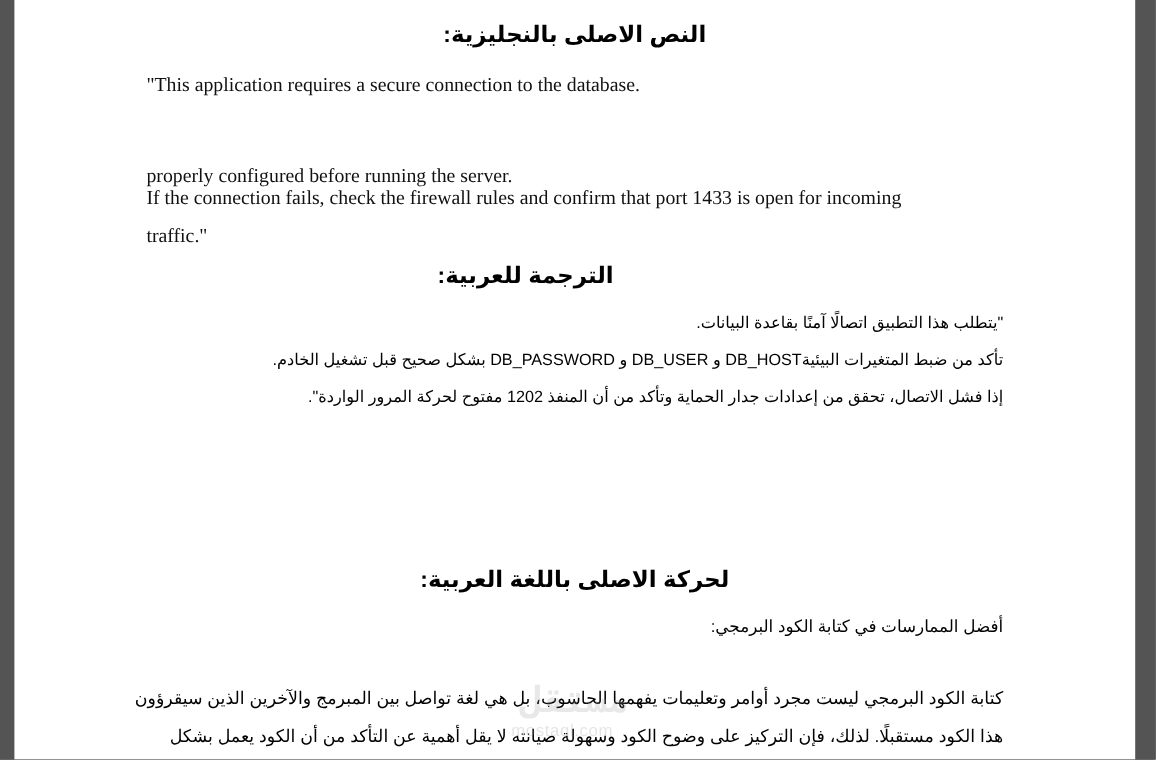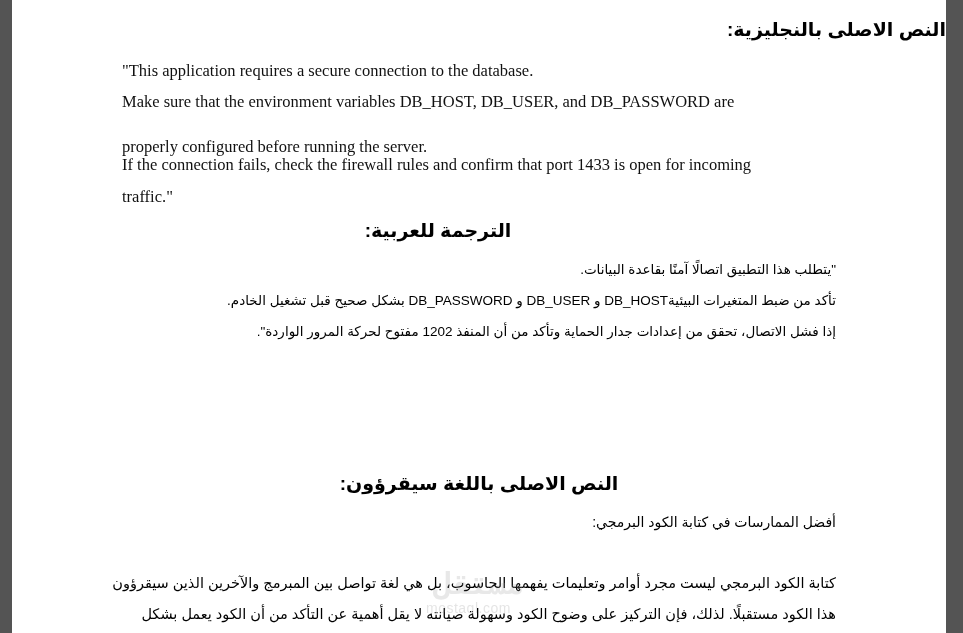--- a/index.html
+++ b/index.html
@@ -80,35 +80,34 @@
       color: #999;
       direction: rtl;
     }
   </style>
 </head>
 <body>
 
 <div class="viewer">
   <div class="page">
 
-    <div class="heading" style="left:0;width:934px;direction:rtl;top:18px;">النص الاصلى بالنجليزية:</div>
+    <div class="heading" style="left:0;width:934px;text-align:center;direction:rtl;top:18px;">النص الاصلى بالنجليزية:</div>
 
     <div class="en-line" style="top:61px;">"This application requires a secure connection to the database.</div>
-    <div class="en-line" style="top:92px;">Make sure that the environment variables DB_HOST, DB_USER, and DB_PASSWORD are</div>
     <div class="en-line" style="top:137px;">properly configured before running the server.</div>
     <div class="en-line" style="top:155px;">If the connection fails, check the firewall rules and confirm that port 1433 is open for incoming</div>
     <div class="en-line" style="top:187px;">traffic."</div>
 
     <div class="heading" style="left:0;width:852px;text-align:center;top:219px;">الترجمة للعربية:</div>
 
     <div class="ar-line" style="top:261px;">"يتطلب هذا التطبيق اتصالًا آمنًا بقاعدة البيانات.</div>
     <div class="ar-line" style="top:292px;">تأكد من ضبط المتغيرات البيئيةDB_HOST و DB_USER و DB_PASSWORD بشكل صحيح قبل تشغيل الخادم.</div>
     <div class="ar-line" style="top:323px;">إذا فشل الاتصال، تحقق من إعدادات جدار الحماية وتأكد من أن المنفذ  1202 مفتوح لحركة المرور الواردة".</div>
 
-    <div class="heading" style="left:0;width:934px;text-align:center;top:472px;">النص الاصلى باللغة سيقرؤون:</div>
+    <div class="heading" style="left:0;width:934px;text-align:center;top:472px;">لحركة الاصلى باللغة العربية:</div>
 
     <div class="ar-line" style="top:575px;font-size:14.5px;">كتابة الكود البرمجي ليست مجرد أوامر وتعليمات يفهمها الحاسوب، بل هي لغة تواصل بين المبرمج والآخرين الذين سيقرؤون</div>
 
     <div class="ar-line" style="top:514px;font-size:14px;">أفضل الممارسات في كتابة الكود البرمجي:</div>
     <div class="ar-line" style="top:606px;font-size:14.5px;">هذا الكود مستقبلًا. لذلك، فإن التركيز على وضوح الكود وسهولة صيانته لا يقل أهمية عن التأكد من أن الكود يعمل بشكل</div>
 
     <div class="watermark">
       <div class="wm-logo">مستقل</div>
       <div class="wm-text">mostaql.com</div>
     </div>

